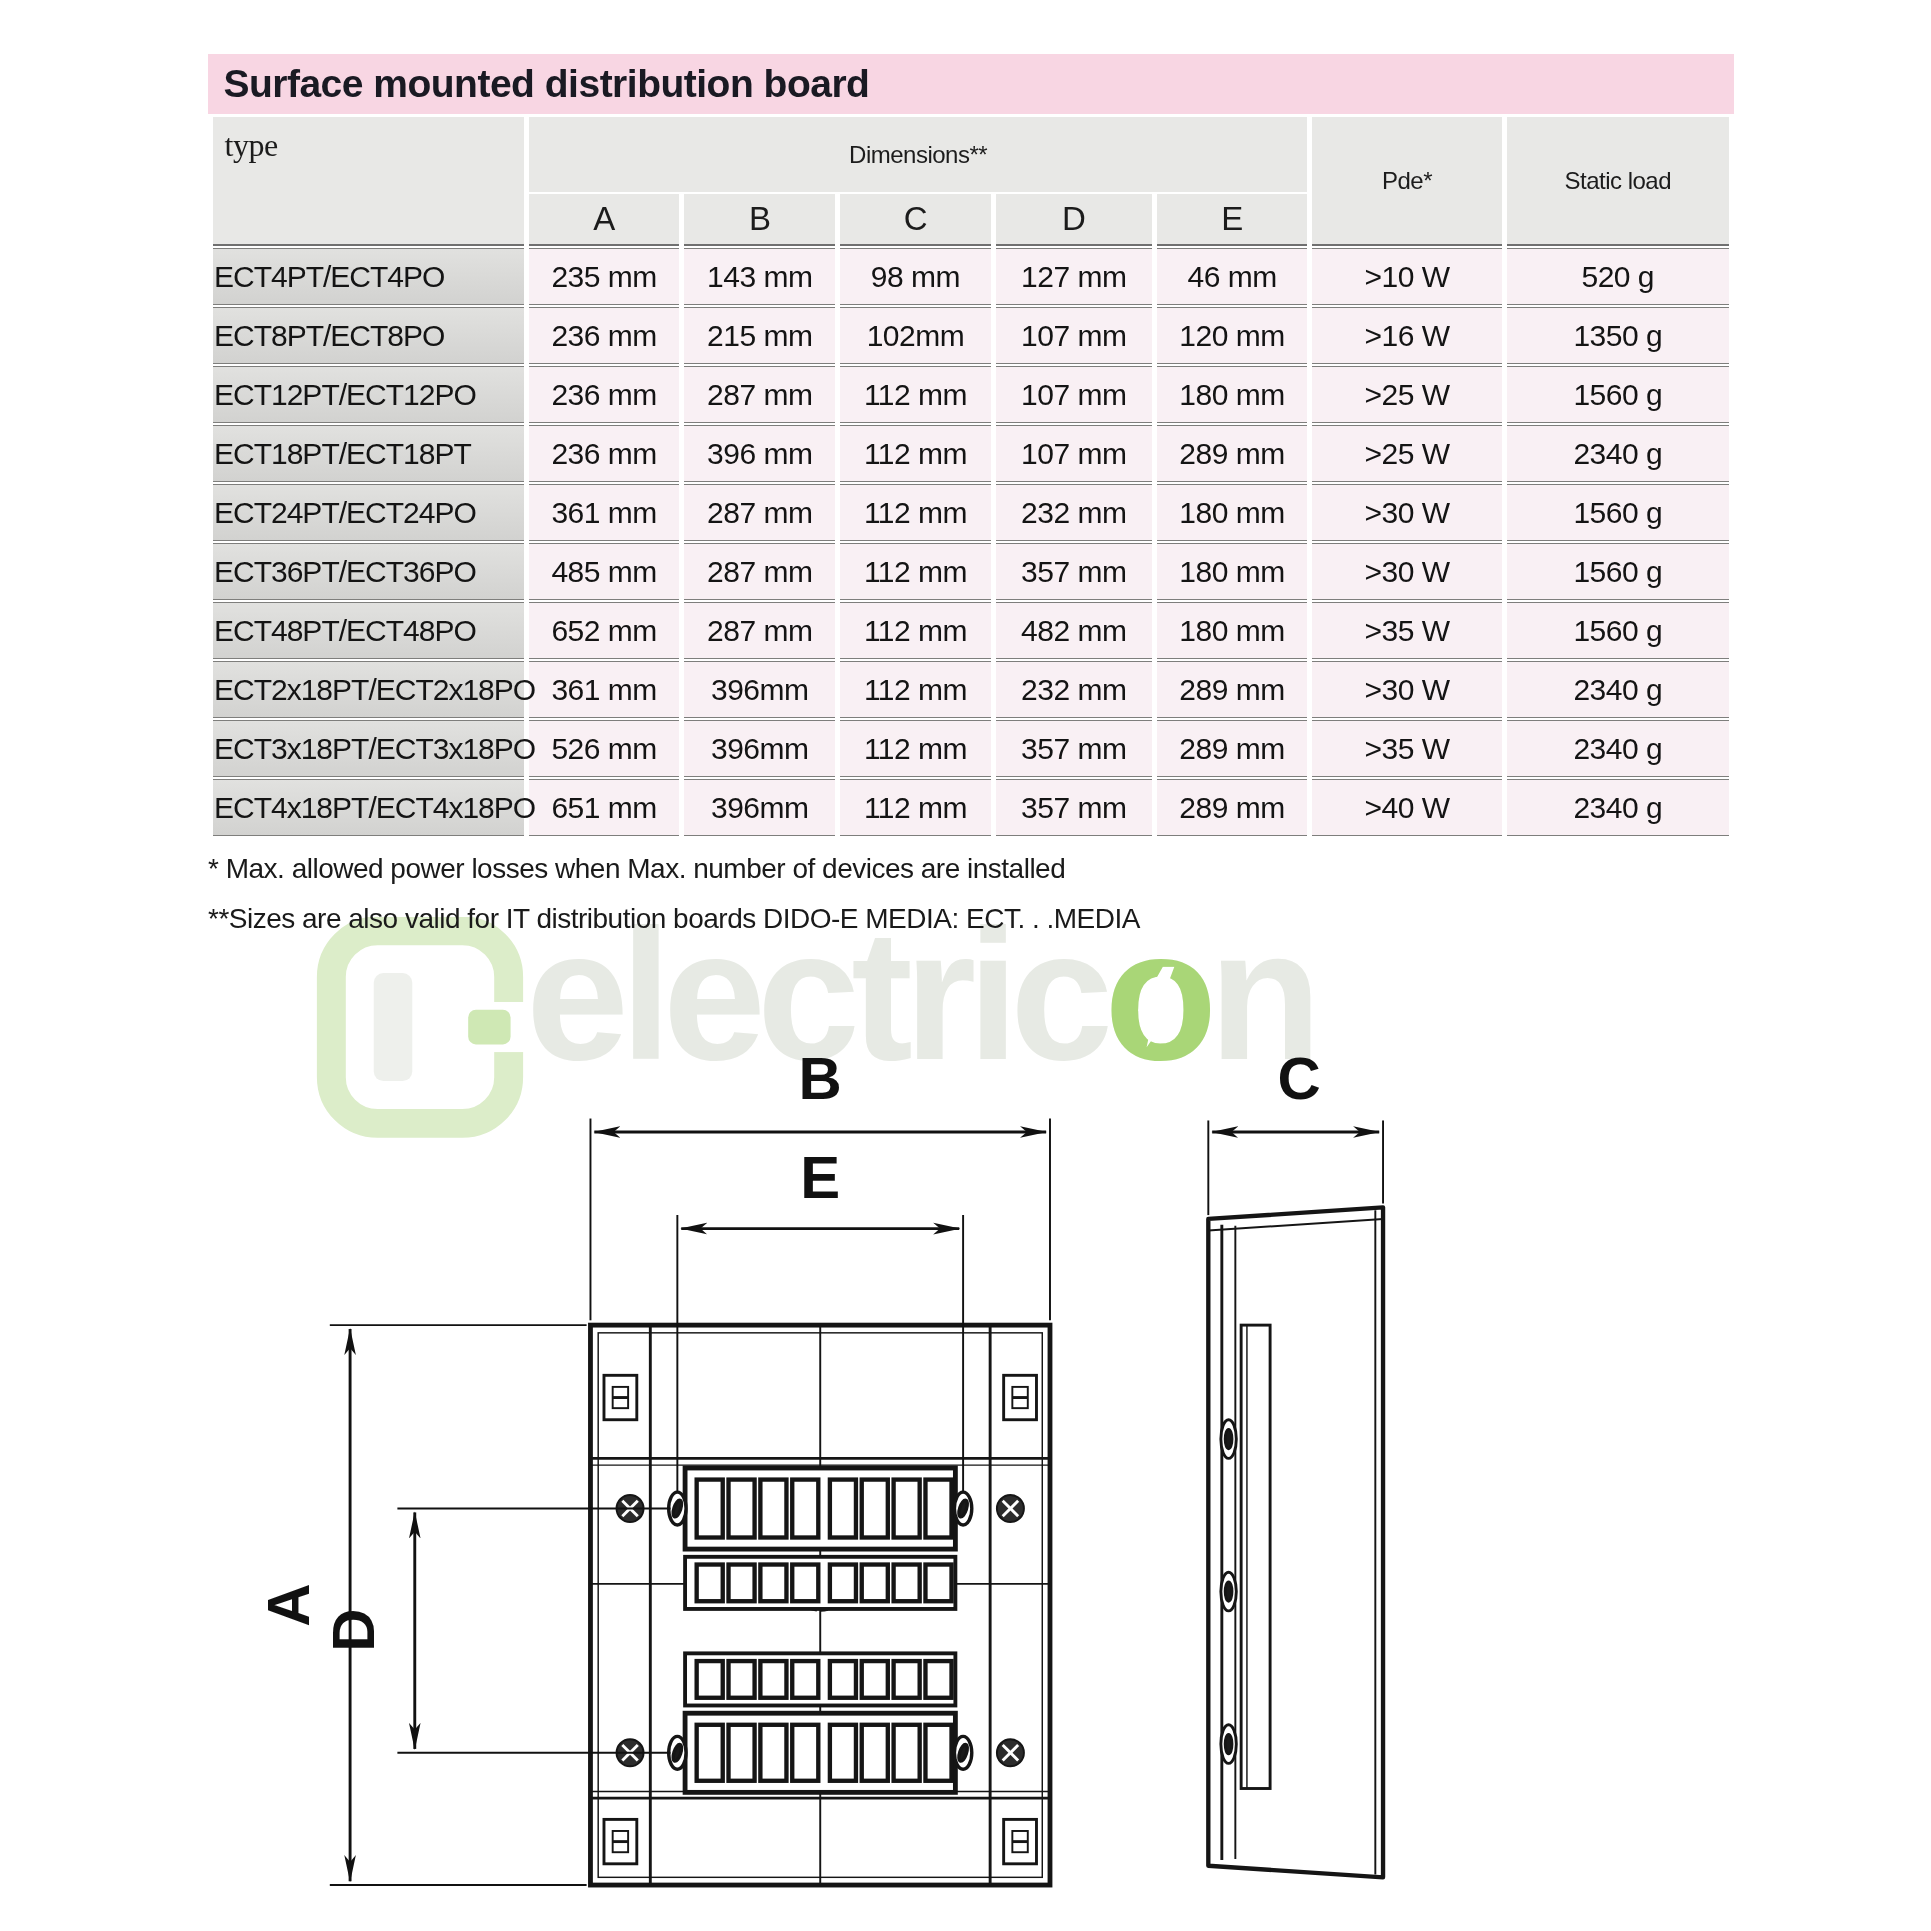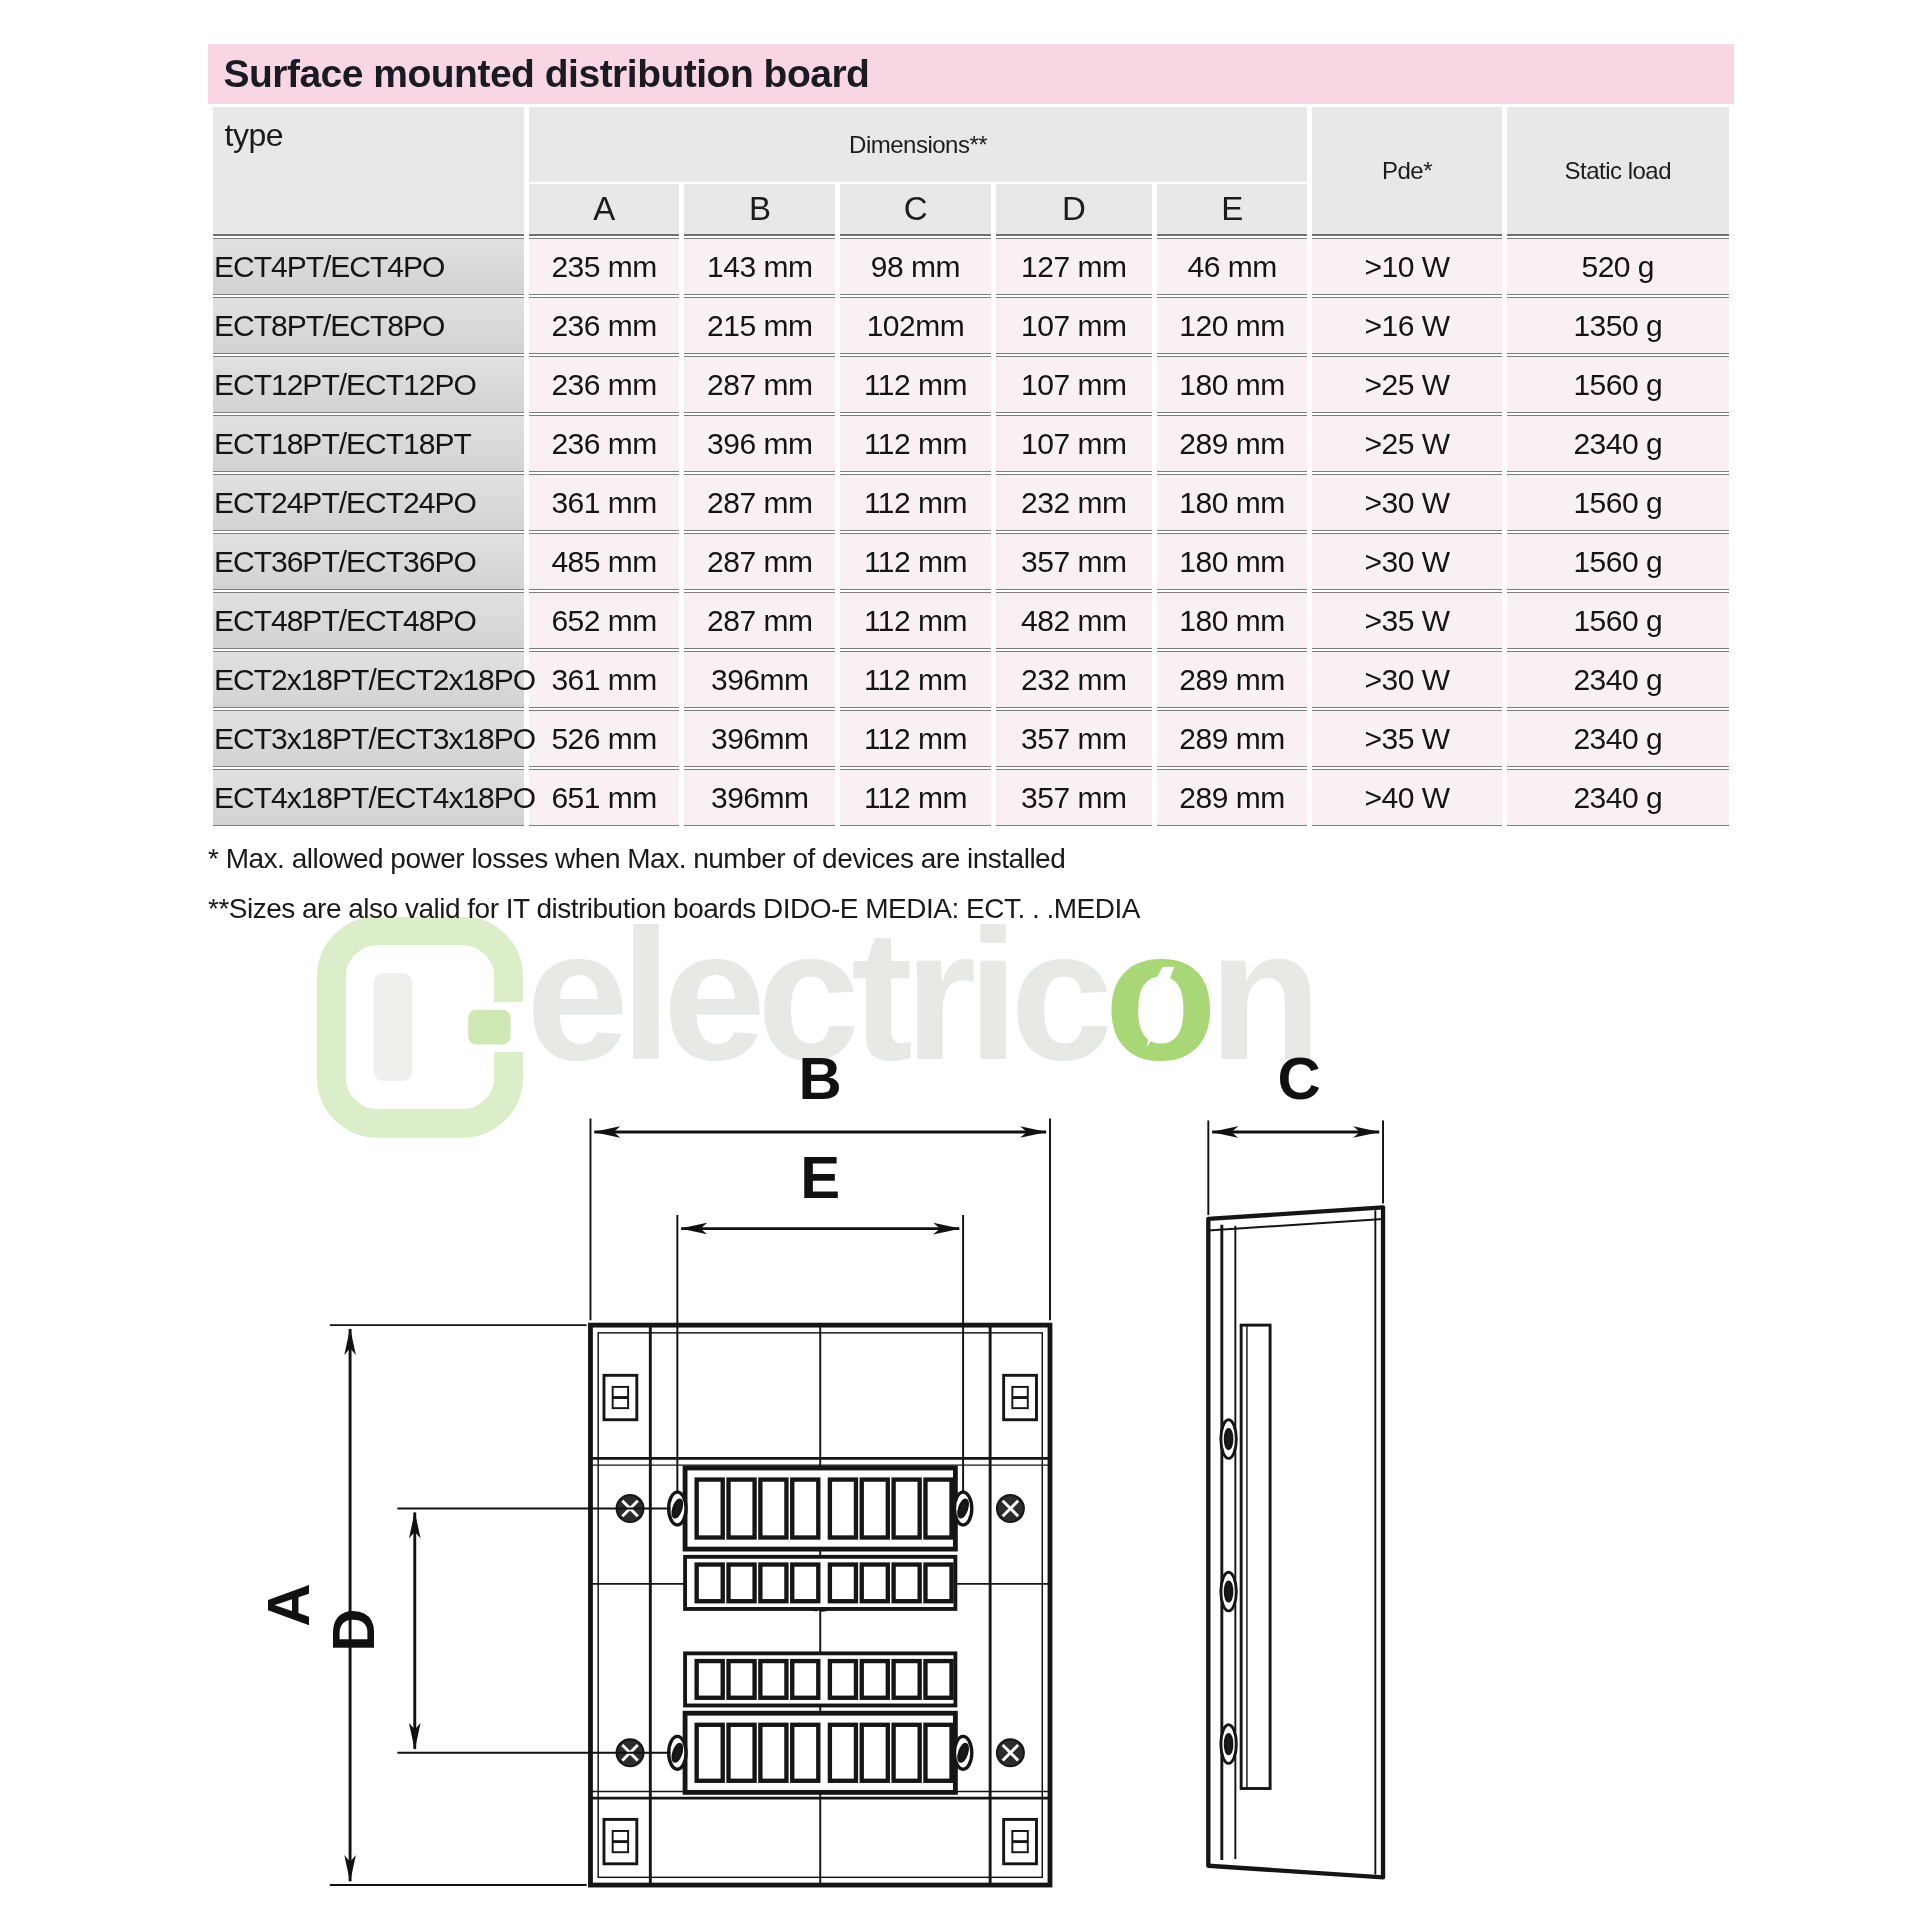--- a/index.html
+++ b/index.html
@@ -10,28 +10,28 @@
   
   .wm-layer{position:absolute;left:0;top:0;width:1931px;height:1931px;z-index:1;}
   .wm-icon{position:absolute;left:314px;top:917px;}
   .wm-text{
     position:absolute;left:526px;top:903px;font-size:185px;font-weight:bold;
     letter-spacing:-8.7px;line-height:1;color:#e7eae4;white-space:nowrap;
   }
   .wm-o{color:#a9d677;position:relative;display:inline-block;}
   .wm-bolt{position:absolute;left:53%;top:56%;transform:translate(-50%,-50%);}
   
-  .sheet{position:absolute;left:208px;top:44px;width:1526px;z-index:2;}
+  .sheet{position:absolute;left:208px;top:54px;width:1526px;z-index:2;}
   .titlebar{
     background:#f8d6e3;height:60px;display:flex;align-items:center;
     padding-left:15.4px;font-size:39px;font-weight:bold;color:#1a1a23;letter-spacing:-0.5px;
   }
   table{width:100%;border-collapse:separate;border-spacing:5.8px 2.9px;table-layout:fixed;margin-top:1px;}
   th{background:#e8e8e6;font-weight:normal;color:#1c1c1c;letter-spacing:-0.5px;}
-  .th-type{text-align:left;vertical-align:top;padding:9.7px 0 0 11.6px;font-size:32px;border-bottom:2.9px solid #707070;}
+  .th-type{text-align:left;vertical-align:top;padding:9.7px 0 0 11.6px;font-size:32px;border-bottom:2.9px solid #707070;font-family:Liberation Serif, serif;}
   .th-dims{font-size:24px;height:73px;vertical-align:middle;text-align:center;}
   .th-sub{font-size:33px;height:48px;text-align:center;border-bottom:2.9px solid #707070;}
   .th-side{font-size:24px;text-align:center;vertical-align:middle;border-bottom:2.9px solid #707070;}
   td{
     background:#f9f0f4;border-top:1.9px solid #7e7e7c;border-bottom:1.9px solid #7e7e7c;
     height:53px;font-size:30px;text-align:center;white-space:nowrap;letter-spacing:-0.5px;
   }
   td.c-type{
     background:linear-gradient(180deg,#e1e1df 0%,#d2d2d0 100%);
     text-align:left;padding-left:1px;font-size:30px;letter-spacing:-1px;

